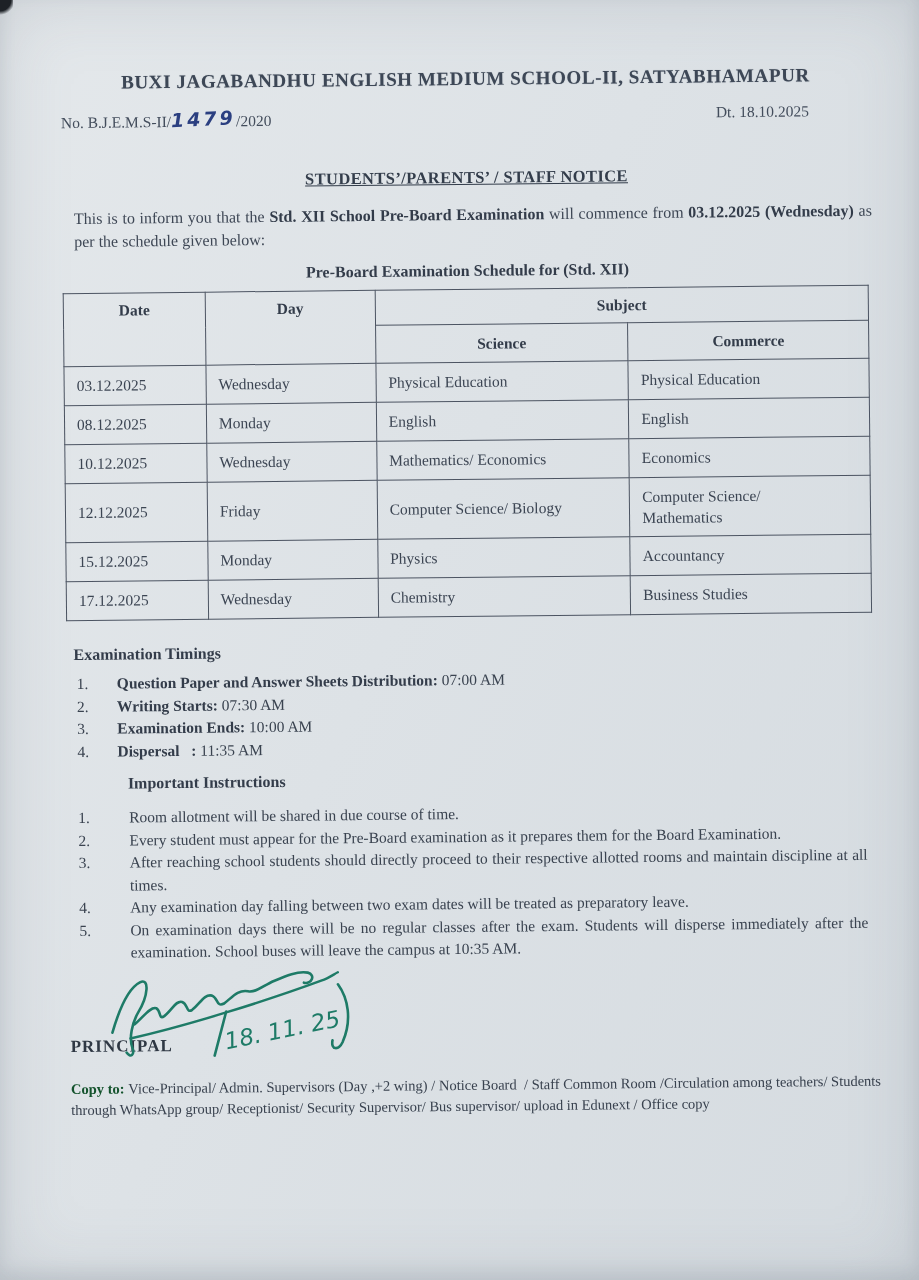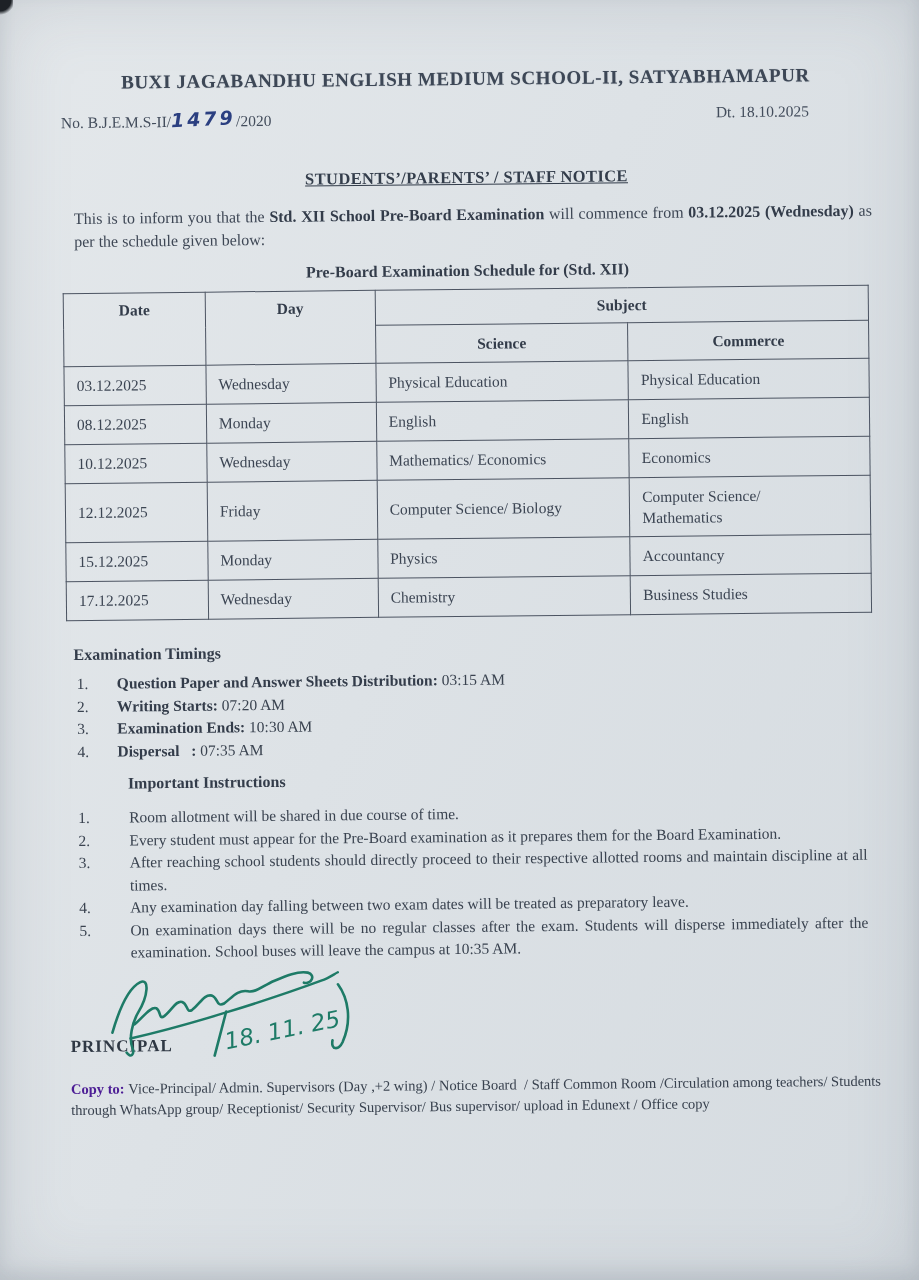--- a/index.html
+++ b/index.html
@@ -86,21 +86,21 @@
   .sig-block { position: relative; height: 96px; margin-top: 2px; }
   .principal {
     position: absolute; left: 0; bottom: 6px; font-size: 17px;
     font-weight: bold; letter-spacing: 1px; color: #2f3844;
   }
   .signature-svg { position: absolute; left: 6px; top: -6px; z-index: 2; }
   .copyto {
     margin-top: 16px; font-size: 14.5px; line-height: 21.5px;
     text-align: justify; color: #39424f; max-width: 822px;
   }
-  .copyto b { color: #4c1d95; }
+  .copyto b { color: #14532d; }
 </style>
 </head>
 <body>
 
 <div class="photo">
   <div class="corner-smudge"></div>
   <div class="sheet">
 
     <div class="school-name">BUXI JAGABANDHU ENGLISH MEDIUM SCHOOL-II, SATYABHAMAPUR</div>
 
@@ -172,33 +172,33 @@
           <td>Business Studies</td>
         </tr>
       </tbody>
     </table>
 
     <div class="timings-head">Examination Timings</div>
 
     <div class="list timings">
       <div class="list-item">
           <span class="num">1.</span>
-          <span class="txt"><b>Question Paper and Answer Sheets Distribution:</b> <span>03:15 AM</span></span>
+          <span class="txt"><b>Question Paper and Answer Sheets Distribution:</b> <span>07:00 AM</span></span>
         </div>
       <div class="list-item">
           <span class="num">2.</span>
-          <span class="txt"><b>Writing Starts:</b> <span>07:20 AM</span></span>
+          <span class="txt"><b>Writing Starts:</b> <span>07:30 AM</span></span>
         </div>
       <div class="list-item">
           <span class="num">3.</span>
-          <span class="txt"><b>Examination Ends:</b> <span>10:30 AM</span></span>
+          <span class="txt"><b>Examination Ends:</b> <span>10:00 AM</span></span>
         </div>
       <div class="list-item">
           <span class="num">4.</span>
-          <span class="txt"><b>Dispersal&nbsp;&nbsp; :</b> <span>07:35 AM</span></span>
+          <span class="txt"><b>Dispersal&nbsp;&nbsp; :</b> <span>11:35 AM</span></span>
         </div>
     </div>
 
     <div class="instr-head">Important Instructions</div>
 
     <div class="list instr">
       <div class="list-item">
           <span class="num">1.</span>
           <span class="txt">Room allotment will be shared in due course of time.</span>
         </div>

